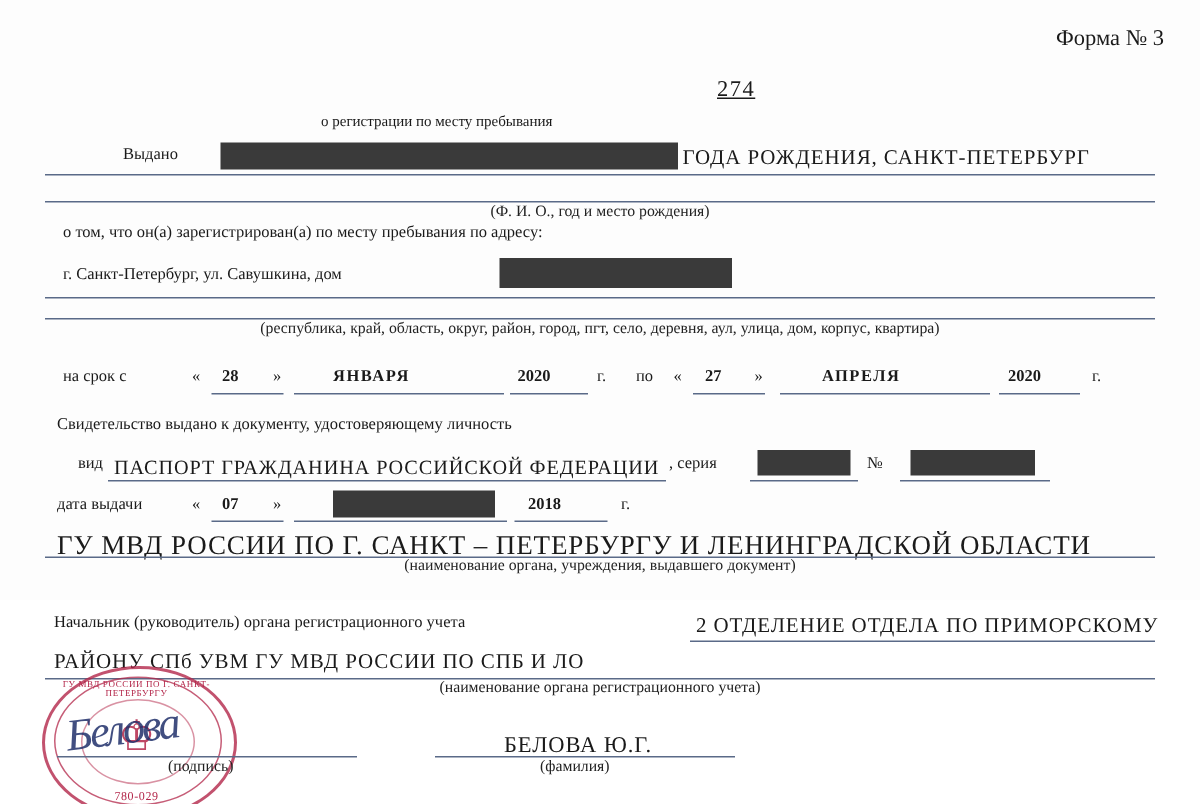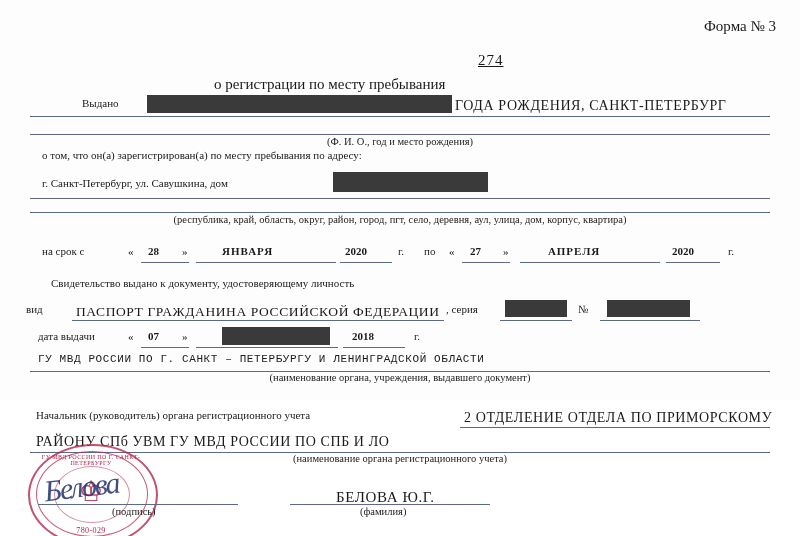--- a/index.html
+++ b/index.html
@@ -41,21 +41,21 @@
     top: 52px;
     left: 478px;
     font-size: 15px;
     text-decoration: underline;
     letter-spacing: 1px;
   }
   .subtitle {
     position: absolute;
     top: 76px;
     left: 214px;
-    font-size: 15px;
+    font-size: 10px;
   }
   .line {
     position: absolute;
     border-bottom: 1px solid #5a6a88;
     height: 0;
   }
   .txt {
     position: absolute;
     font-size: 11px;
     white-space: nowrap;
@@ -196,44 +196,44 @@
   <div class="txt" style="top:245px; left:672px; font-weight:bold;">2020</div>
   <div class="txt" style="top:245px; left:728px;">г.</div>
 
   <div class="line" style="left:141px; top:262px; width:48px;"></div>
   <div class="line" style="left:196px; top:262px; width:140px;"></div>
   <div class="line" style="left:340px; top:262px; width:52px;"></div>
   <div class="line" style="left:462px; top:262px; width:48px;"></div>
   <div class="line" style="left:520px; top:262px; width:140px;"></div>
   <div class="line" style="left:666px; top:262px; width:54px;"></div>
 
-  <div class="txt" style="top:277px; left:38px;margin-left:13px;">Свидетельство выдано к документу, удостоверяющему личность</div>
-
-  <div class="txt" style="top:303px; left:26px;text-align:right;">вид</div>
+  <div class="txt" style="top:277px; left:38px;">Свидетельство выдано к документу, удостоверяющему личность</div>
+
+  <div class="txt" style="top:303px; left:52px;text-align:right;">вид</div>
   <div class="txt spaced" style="top:304px; left:76px; font-size:13.5px;">ПАСПОРТ ГРАЖДАНИНА РОССИЙСКОЙ ФЕДЕРАЦИИ</div>
   <div class="line" style="left:72px; top:320px; width:372px;"></div>
   <div class="txt" style="top:303px; left:446px;">, серия</div>
   <div class="redact" style="left:505px; top:300px; width:62px; height:17px;"></div>
   <div class="line" style="left:500px; top:320px; width:72px;"></div>
   <div class="txt" style="top:303px; left:578px;">№</div>
   <div class="redact" style="left:607px; top:300px; width:83px; height:17px;"></div>
   <div class="line" style="left:600px; top:320px; width:100px;"></div>
 
   <div class="txt" style="top:330px; left:38px;">дата выдачи</div>
   <div class="txt" style="top:330px; left:128px;">«</div>
   <div class="txt" style="top:330px; left:148px; font-weight:bold;">07</div>
   <div class="txt" style="top:330px; left:182px;">»</div>
   <div class="redact" style="left:222px; top:327px; width:108px; height:18px;"></div>
   <div class="txt" style="top:330px; left:352px; font-weight:bold;">2018</div>
   <div class="txt" style="top:330px; left:414px;">г.</div>
   <div class="line" style="left:141px; top:347px; width:48px;"></div>
   <div class="line" style="left:196px; top:347px; width:142px;"></div>
   <div class="line" style="left:343px; top:347px; width:62px;"></div>
 
-  <div class="txt spaced" style="top:353px; left:38px; font-size:11px;font-family:Liberation Mono, monospace;">ГУ  МВД  РОССИИ  ПО  Г. САНКТ – ПЕТЕРБУРГУ  И  ЛЕНИНГРАДСКОЙ ОБЛАСТИ</div>
+  <div class="txt spaced" style="top:353px; left:38px; font-size:18px;">ГУ  МВД  РОССИИ  ПО  Г. САНКТ – ПЕТЕРБУРГУ  И  ЛЕНИНГРАДСКОЙ ОБЛАСТИ</div>
   <div class="line" style="left:30px; top:371px; width:740px;"></div>
   <div style="position:absolute; top:372px; left:0; width:800px;">
     <div class="small-caption">(наименование органа, учреждения, выдавшего документ)</div>
   </div>
 
   <div class="txt" style="top:409px; left:36px;">Начальник (руководитель) органа регистрационного учета</div>
   <div class="txt spaced" style="top:410px; left:464px; font-size:14px;">2 ОТДЕЛЕНИЕ ОТДЕЛА  ПО ПРИМОРСКОМУ</div>
   <div class="line" style="left:460px; top:427px; width:310px;"></div>
   <div class="txt spaced" style="top:434px; left:36px; font-size:14px;">РАЙОНУ СПб УВМ  ГУ  МВД  РОССИИ  ПО СПБ  И  ЛО</div>
   <div class="line" style="left:30px; top:452px; width:740px;"></div>

